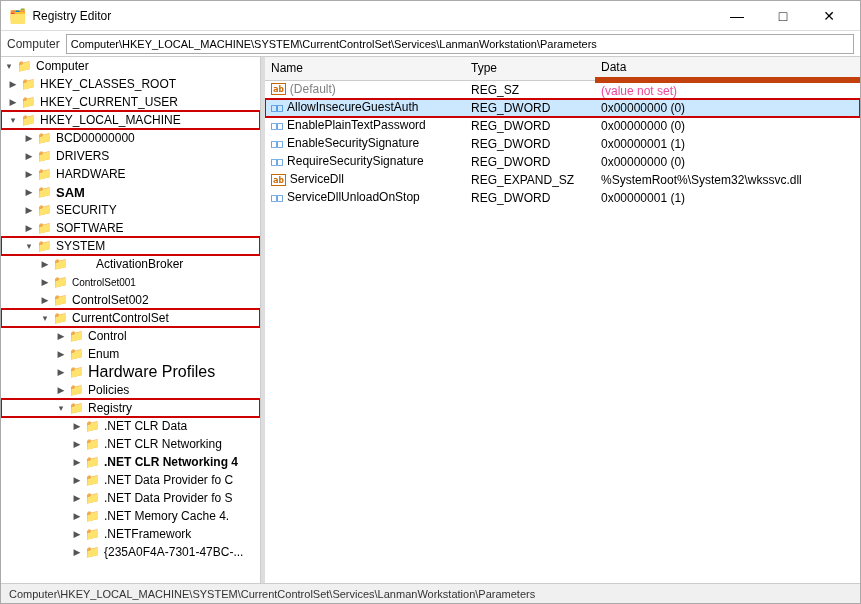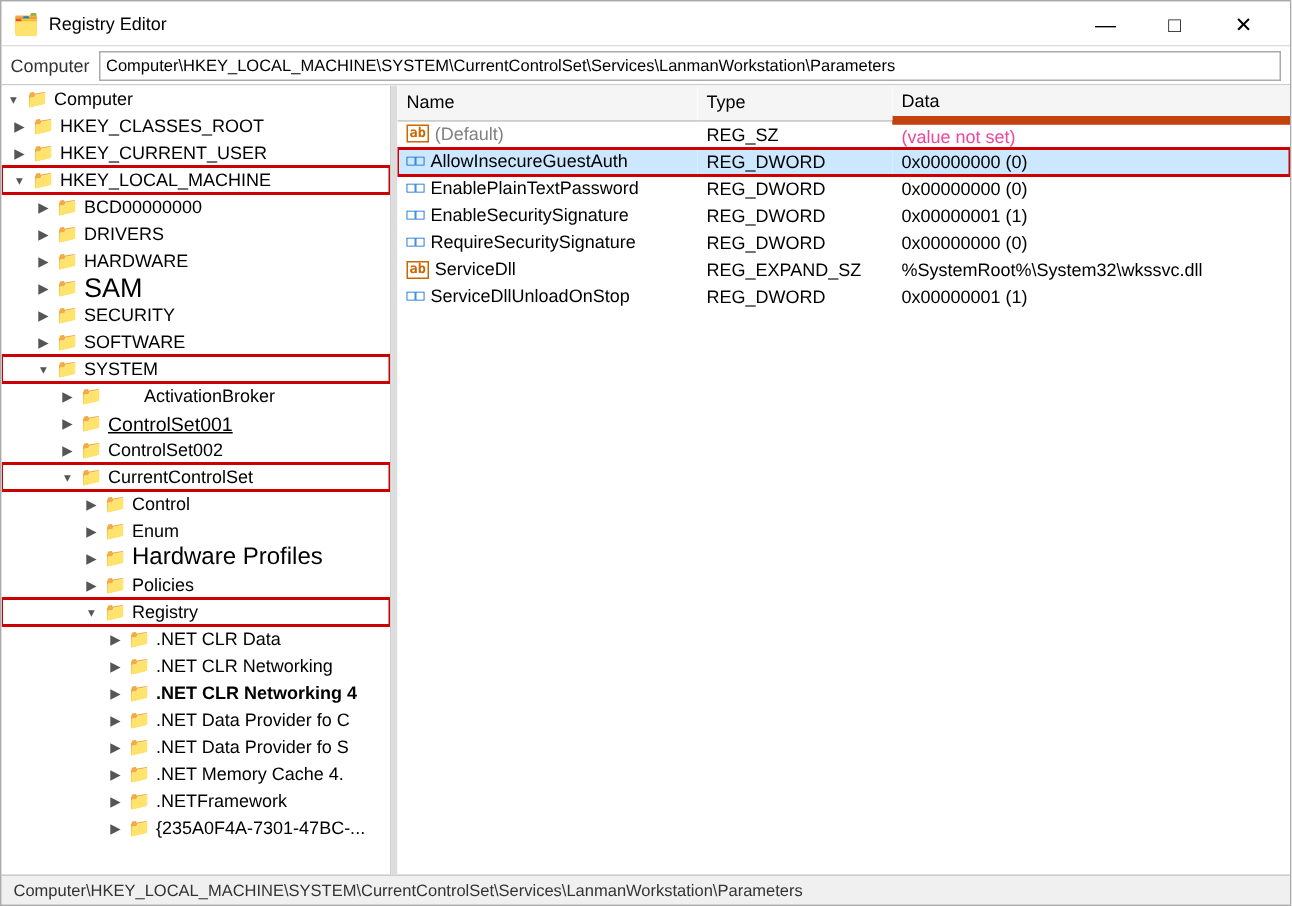--- a/index.html
+++ b/index.html
@@ -189,21 +189,21 @@
             <span style="padding-left: 3px; font-size: 12px; white-space: nowrap;">DRIVERS</span>
           </div>
           <div class="tree-node" style="padding-left: 20px;">
             <span style="width: 16px; height: 16px; display: inline-flex; align-items: center; justify-content: center; font-size: 9px; color: rgb(85, 85, 85); flex-shrink: 0; cursor: pointer;">▶</span>
             <span style="width: 16px; height: 16px; display: inline-flex; align-items: center; justify-content: center; color: rgb(220, 176, 0); font-size: 12px; flex-shrink: 0;">📁</span>
             <span style="padding-left: 3px; font-size: 12px; white-space: nowrap;">HARDWARE</span>
           </div>
           <div class="tree-node" style="padding-left: 20px;">
             <span style="width: 16px; height: 16px; display: inline-flex; align-items: center; justify-content: center; font-size: 9px; color: rgb(85, 85, 85); flex-shrink: 0; cursor: pointer;">▶</span>
             <span style="width: 16px; height: 16px; display: inline-flex; align-items: center; justify-content: center; color: rgb(220, 176, 0); font-size: 12px; flex-shrink: 0;">📁</span>
-            <span style="padding-left: 3px; font-size: 18px; white-space: nowrap;">SAM</span>
+            <span style="padding-left: 3px; font-size: 13px; white-space: nowrap; font-weight: bold;">SAM</span>
           </div>
           <div class="tree-node" style="padding-left: 20px;">
             <span style="width: 16px; height: 16px; display: inline-flex; align-items: center; justify-content: center; font-size: 9px; color: rgb(85, 85, 85); flex-shrink: 0; cursor: pointer;">▶</span>
             <span style="width: 16px; height: 16px; display: inline-flex; align-items: center; justify-content: center; color: rgb(220, 176, 0); font-size: 12px; flex-shrink: 0;">📁</span>
             <span style="padding-left: 3px; font-size: 12px; white-space: nowrap;">SECURITY</span>
           </div>
           <div class="tree-node" style="padding-left: 20px;">
             <span style="width: 16px; height: 16px; display: inline-flex; align-items: center; justify-content: center; font-size: 9px; color: rgb(85, 85, 85); flex-shrink: 0; cursor: pointer;">▶</span>
             <span style="width: 16px; height: 16px; display: inline-flex; align-items: center; justify-content: center; color: rgb(220, 176, 0); font-size: 12px; flex-shrink: 0;">📁</span>
             <span style="padding-left: 3px; font-size: 12px; white-space: nowrap;">SOFTWARE</span>
@@ -214,21 +214,21 @@
             <span style="padding-left: 3px; font-size: 12px; white-space: nowrap;">SYSTEM</span>
           </div>
           <div class="tree-node" style="padding-left: 36px;">
             <span style="width: 16px; height: 16px; display: inline-flex; align-items: center; justify-content: center; font-size: 9px; color: rgb(85, 85, 85); flex-shrink: 0; cursor: pointer;">▶</span>
             <span style="width: 16px; height: 16px; display: inline-flex; align-items: center; justify-content: center; color: rgb(220, 176, 0); font-size: 12px; flex-shrink: 0;">📁</span>
             <span style="padding-left: 3px; font-size: 12px; white-space: nowrap; margin-left: 24px;">ActivationBroker</span>
           </div>
           <div class="tree-node" style="padding-left: 36px;">
             <span style="width: 16px; height: 16px; display: inline-flex; align-items: center; justify-content: center; font-size: 9px; color: rgb(85, 85, 85); flex-shrink: 0; cursor: pointer;">▶</span>
             <span style="width: 16px; height: 16px; display: inline-flex; align-items: center; justify-content: center; color: rgb(220, 176, 0); font-size: 12px; flex-shrink: 0;">📁</span>
-            <span style="padding-left: 3px; font-size: 13px; white-space: nowrap; text-decoration: underline;">ControlSet001</span>
+            <span style="padding-left: 3px; font-size: 10px; white-space: nowrap;">ControlSet001</span>
           </div>
           <div class="tree-node" style="padding-left: 36px;">
             <span style="width: 16px; height: 16px; display: inline-flex; align-items: center; justify-content: center; font-size: 9px; color: rgb(85, 85, 85); flex-shrink: 0; cursor: pointer;">▶</span>
             <span style="width: 16px; height: 16px; display: inline-flex; align-items: center; justify-content: center; color: rgb(220, 176, 0); font-size: 12px; flex-shrink: 0;">📁</span>
             <span style="padding-left: 3px; font-size: 12px; white-space: nowrap;">ControlSet002</span>
           </div>
           <div class="tree-node" style="padding-left: 36px; outline: rgb(204, 0, 0) solid 2px; outline-offset: -1px;">
             <span style="width: 16px; height: 16px; display: inline-flex; align-items: center; justify-content: center; font-size: 9px; color: rgb(85, 85, 85); flex-shrink: 0; cursor: pointer;">▾</span>
             <span style="width: 16px; height: 16px; display: inline-flex; align-items: center; justify-content: center; color: rgb(220, 176, 0); font-size: 12px; flex-shrink: 0;">📁</span>
             <span style="padding-left: 3px; font-size: 12px; white-space: nowrap;">CurrentControlSet</span>

